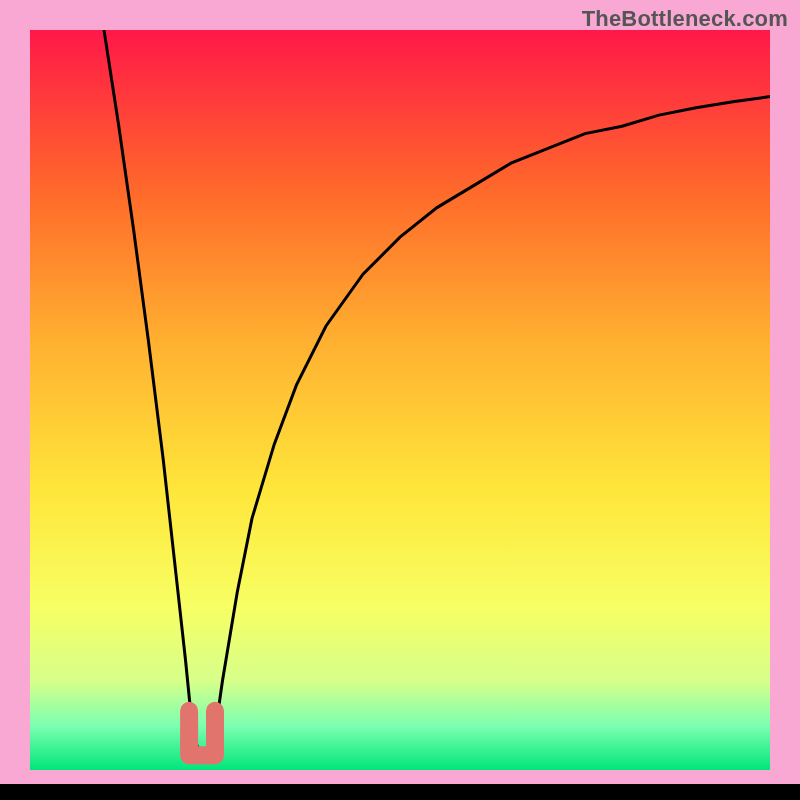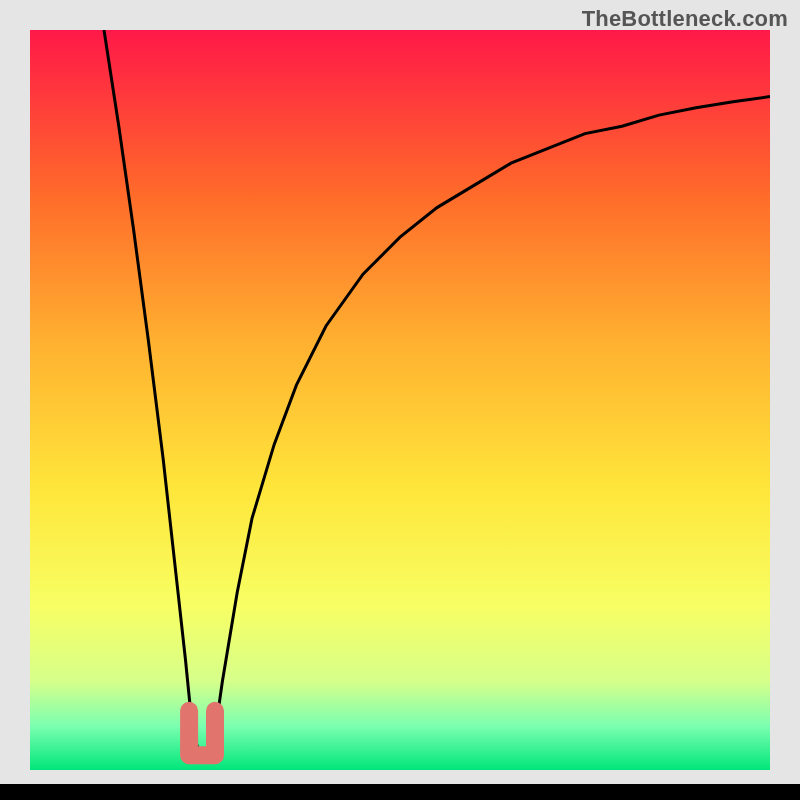--- a/index.html
+++ b/index.html
@@ -7,21 +7,21 @@
     padding: 0;
     width: 800px;
     height: 800px;
     overflow: hidden;
     background: #000;
     font-family: Arial, Helvetica, sans-serif;
   }
   .outer {
     width: 800px;
     height: 784px;
-    background: #e5e5e5;
+    background: #f9a8d4;
     position: relative;
   }
   .plot {
     position: absolute;
     left: 30px;
     top: 30px;
     width: 740px;
     height: 740px;
     overflow: hidden;
   }

